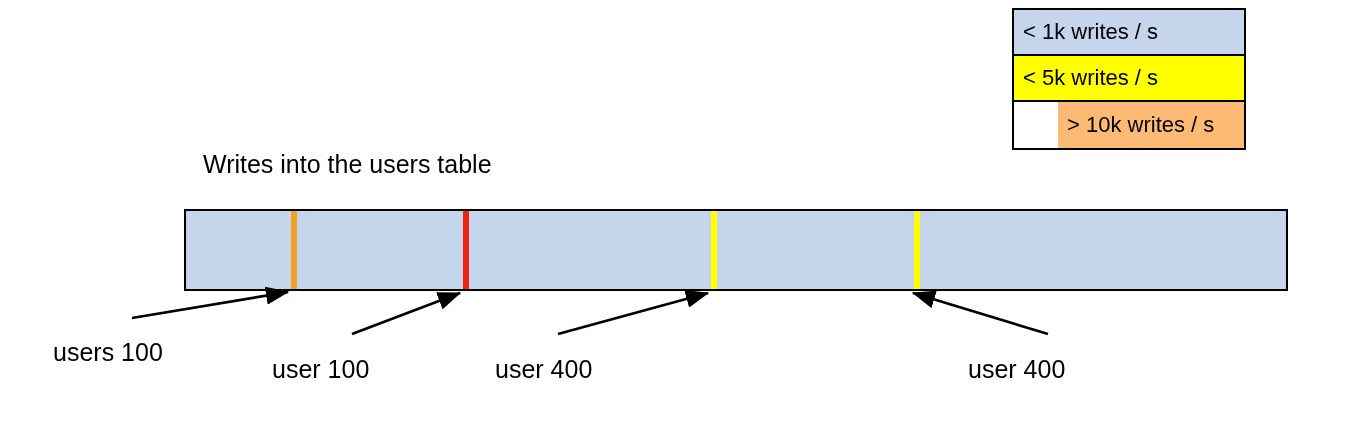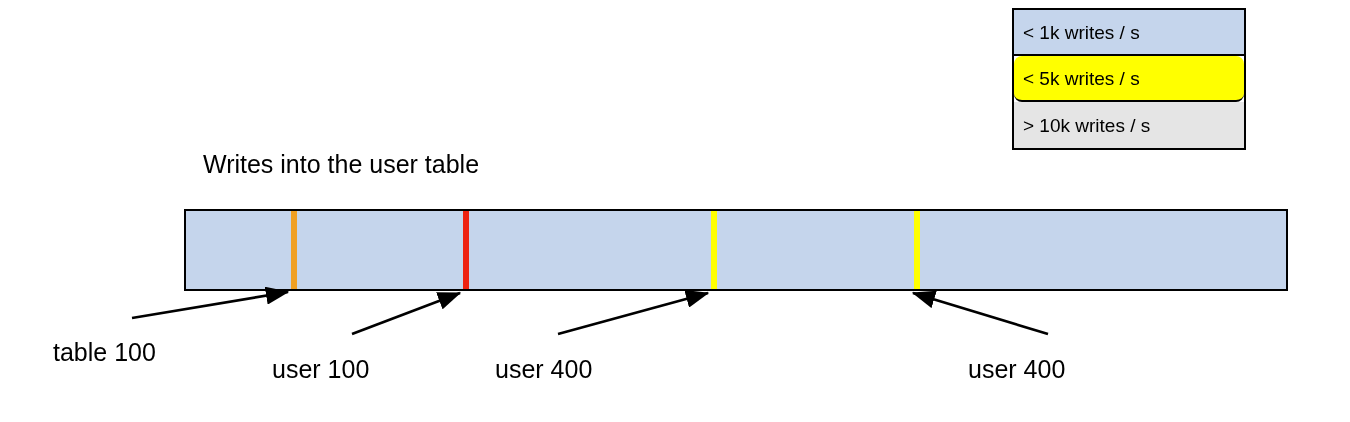--- a/index.html
+++ b/index.html
@@ -30,21 +30,21 @@
     box-sizing: border-box;
     border-bottom: 2px solid #000000;
     display: flex;
     align-items: center;
     padding-left: 9px;
   }
   .legend-row:last-child {
     border-bottom: none;
   }
   .legend-label {
-    font-size: 19px;
+    font-size: 22px;
     line-height: 1;
     white-space: nowrap;
     letter-spacing: 0px;
     text-align: center;
   }
 
   
   #caption {
     position: absolute;
     left: 203px;
@@ -90,45 +90,45 @@
     white-space: nowrap;
   }
 </style>
 </head>
 <body>
 
 <div id="legend">
   <div class="legend-row" style="background: rgb(197, 213, 236);">
     <span class="legend-label">&lt; 1k writes / s</span>
   </div>
-  <div class="legend-row" style="background: rgb(255, 255, 0); border-radius: 8px;">
+  <div class="legend-row" style="background: rgb(255, 255, 0);">
     <span class="legend-label">&lt; 5k writes / s</span>
   </div>
-  <div class="legend-row" style="background: #e5e5e5;">
+  <div class="legend-row" style="background: #fdba74; margin-left: 44px;">
     <span class="legend-label">&gt; 10k writes / s</span>
   </div>
 </div>
 
-<div id="caption">Writes into the user table</div>
+<div id="caption">Writes into the users table</div>
 
 <div id="bar" style="background: rgb(197, 213, 236);">
   <div class="hot-stripe" style="left: 105px; background: rgb(240, 160, 36);"></div>
   <div class="hot-stripe" style="left: 277px; background: rgb(238, 34, 17);"></div>
   <div class="hot-stripe" style="left: 525px; background: rgb(255, 255, 0);"></div>
   <div class="hot-stripe" style="left: 728px; background: rgb(255, 255, 0);"></div>
 </div>
 
 <svg id="arrows" viewBox="0 0 1350 422">
   <defs>
     <marker id="arrowhead" markerWidth="9" markerHeight="7" refX="8.5" refY="3.5" orient="auto" markerUnits="strokeWidth">
       <polygon points="0 0, 9 3.5, 0 7" fill="#000000"></polygon>
     </marker>
   </defs>
   <line marker-end="url(#arrowhead)" stroke="#000000" stroke-width="2.6" x1="132" y1="318" x2="288" y2="292"></line>
   <line marker-end="url(#arrowhead)" stroke="#000000" stroke-width="2.6" x1="352" y1="334" x2="460" y2="293"></line>
   <line marker-end="url(#arrowhead)" stroke="#000000" stroke-width="2.6" x1="558" y1="334" x2="708" y2="293"></line>
   <line marker-end="url(#arrowhead)" stroke="#000000" stroke-width="2.6" x1="1048" y1="334" x2="913" y2="293"></line>
 </svg>
 
-<div class="user-label" style="left: 53px; top: 340px;">table 100</div>
+<div class="user-label" style="left: 53px; top: 340px;">users 100</div>
 <div class="user-label" style="left: 272px; top: 357px;">user 100</div>
 <div class="user-label" style="left: 495px; top: 357px;">user 400</div>
 <div class="user-label" style="left: 968px; top: 357px; text-align: center;">user 400</div>
 
 </body></html>

